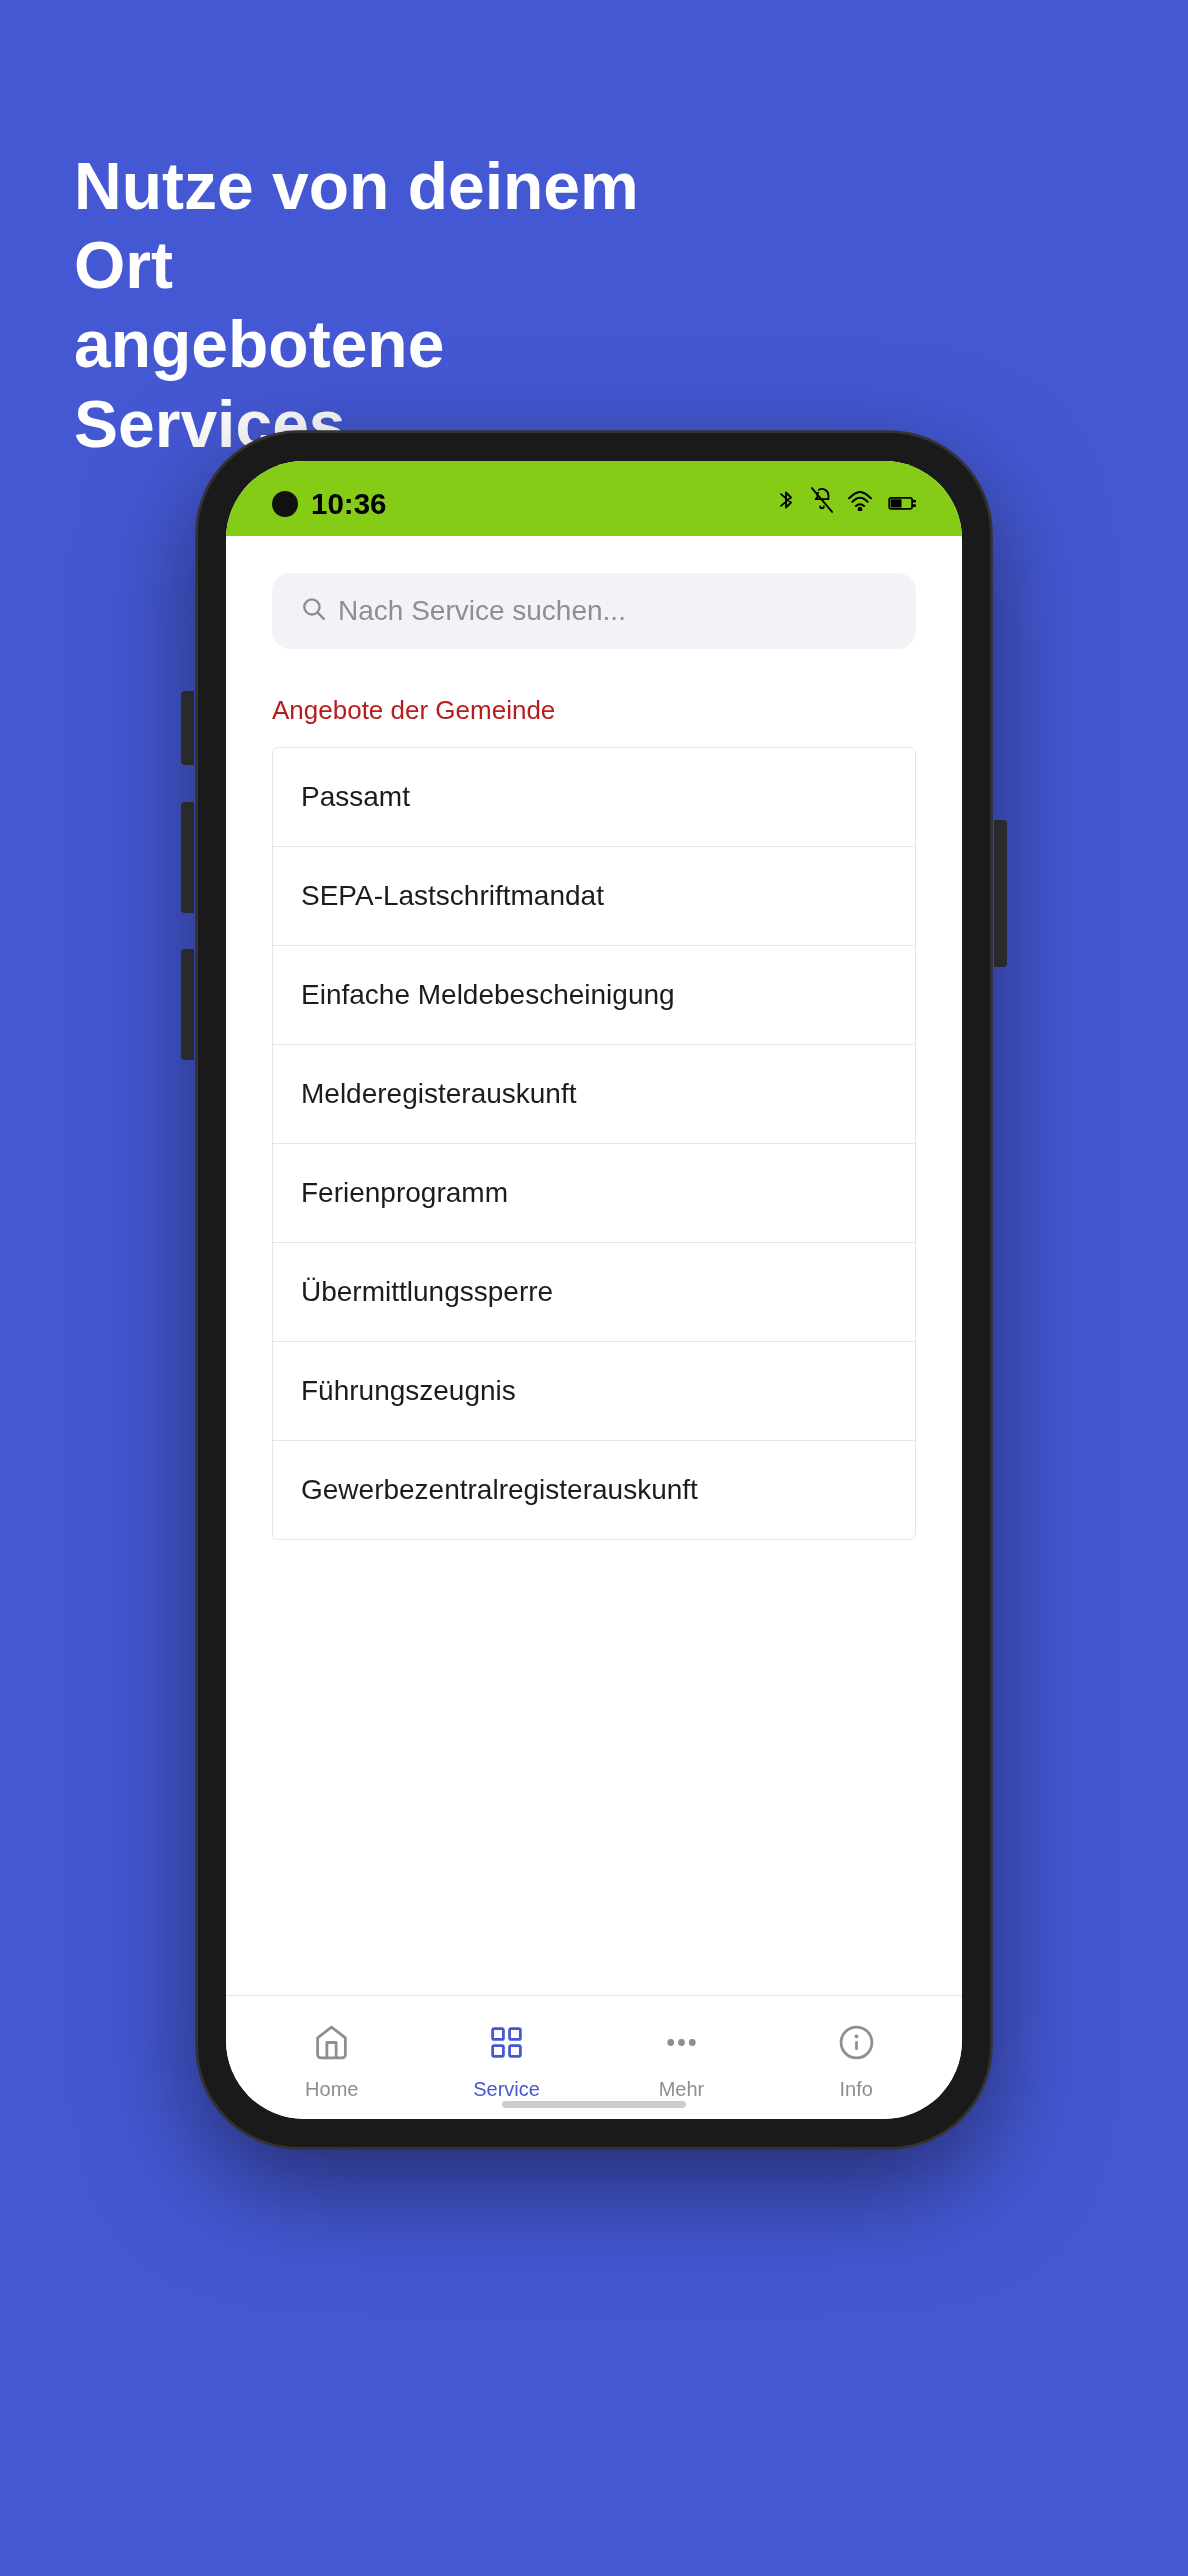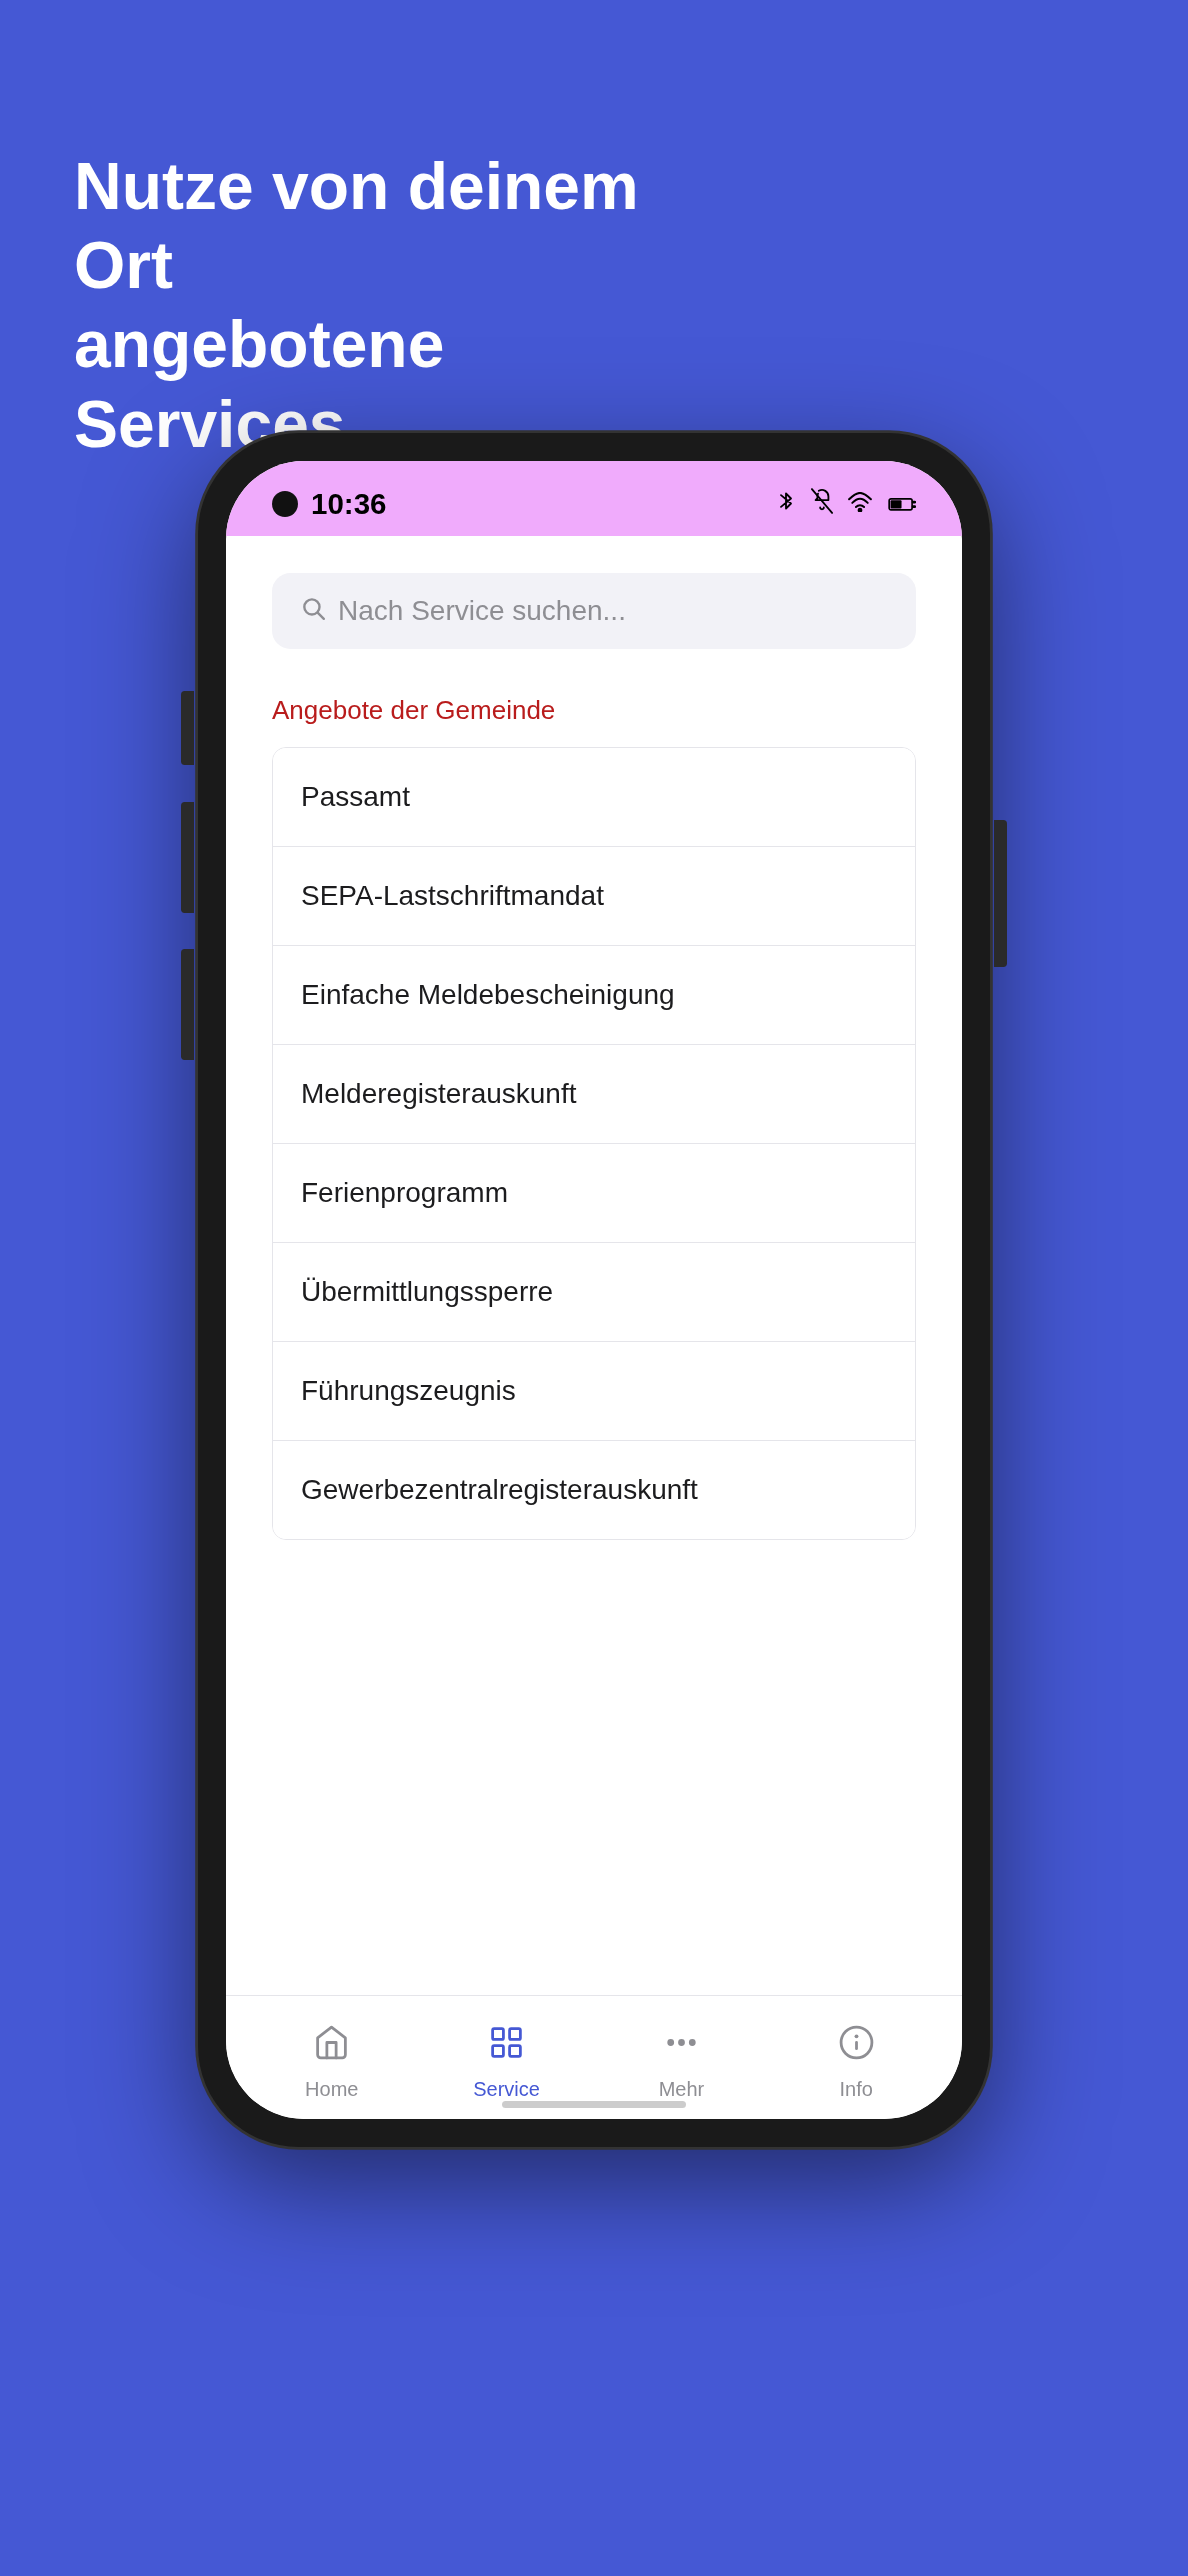--- a/index.html
+++ b/index.html
@@ -103,24 +103,24 @@
       right: 28px;
       bottom: 28px;
       background: #ffffff;
       border-radius: 78px;
       overflow: hidden;
     }
 
     
     .status-bar {
       display: flex;
-      align-items: center;
+      align-items: flex-start;
       justify-content: space-between;
       padding: 26px 46px 14.7px;
-      background: #f0abfc;
+      background: #84cc16;
       gap: 38px;
     }
 
     .status-time {
       font-size: 29.5px;
       font-weight: 600;
       color: #000;
       display: flex;
       align-items: center;
       gap: 13px;
@@ -176,21 +176,21 @@
     
     .section-label {
       color: #b91c1c;
       font-size: 26px;
       margin-bottom: 21px;
     }
 
     
     .service-list {
       background: white;
-      border-radius: 14px;
+      border-radius: 6px;
       overflow: hidden;
       border: 0.9px solid #e5e5ea;
     }
 
     .service-item {
       padding: 33px 28px;
       border-bottom: 0.9px solid #e5e5ea;
       font-size: 28px;
       color: #1c1c1e;
       background: white;

